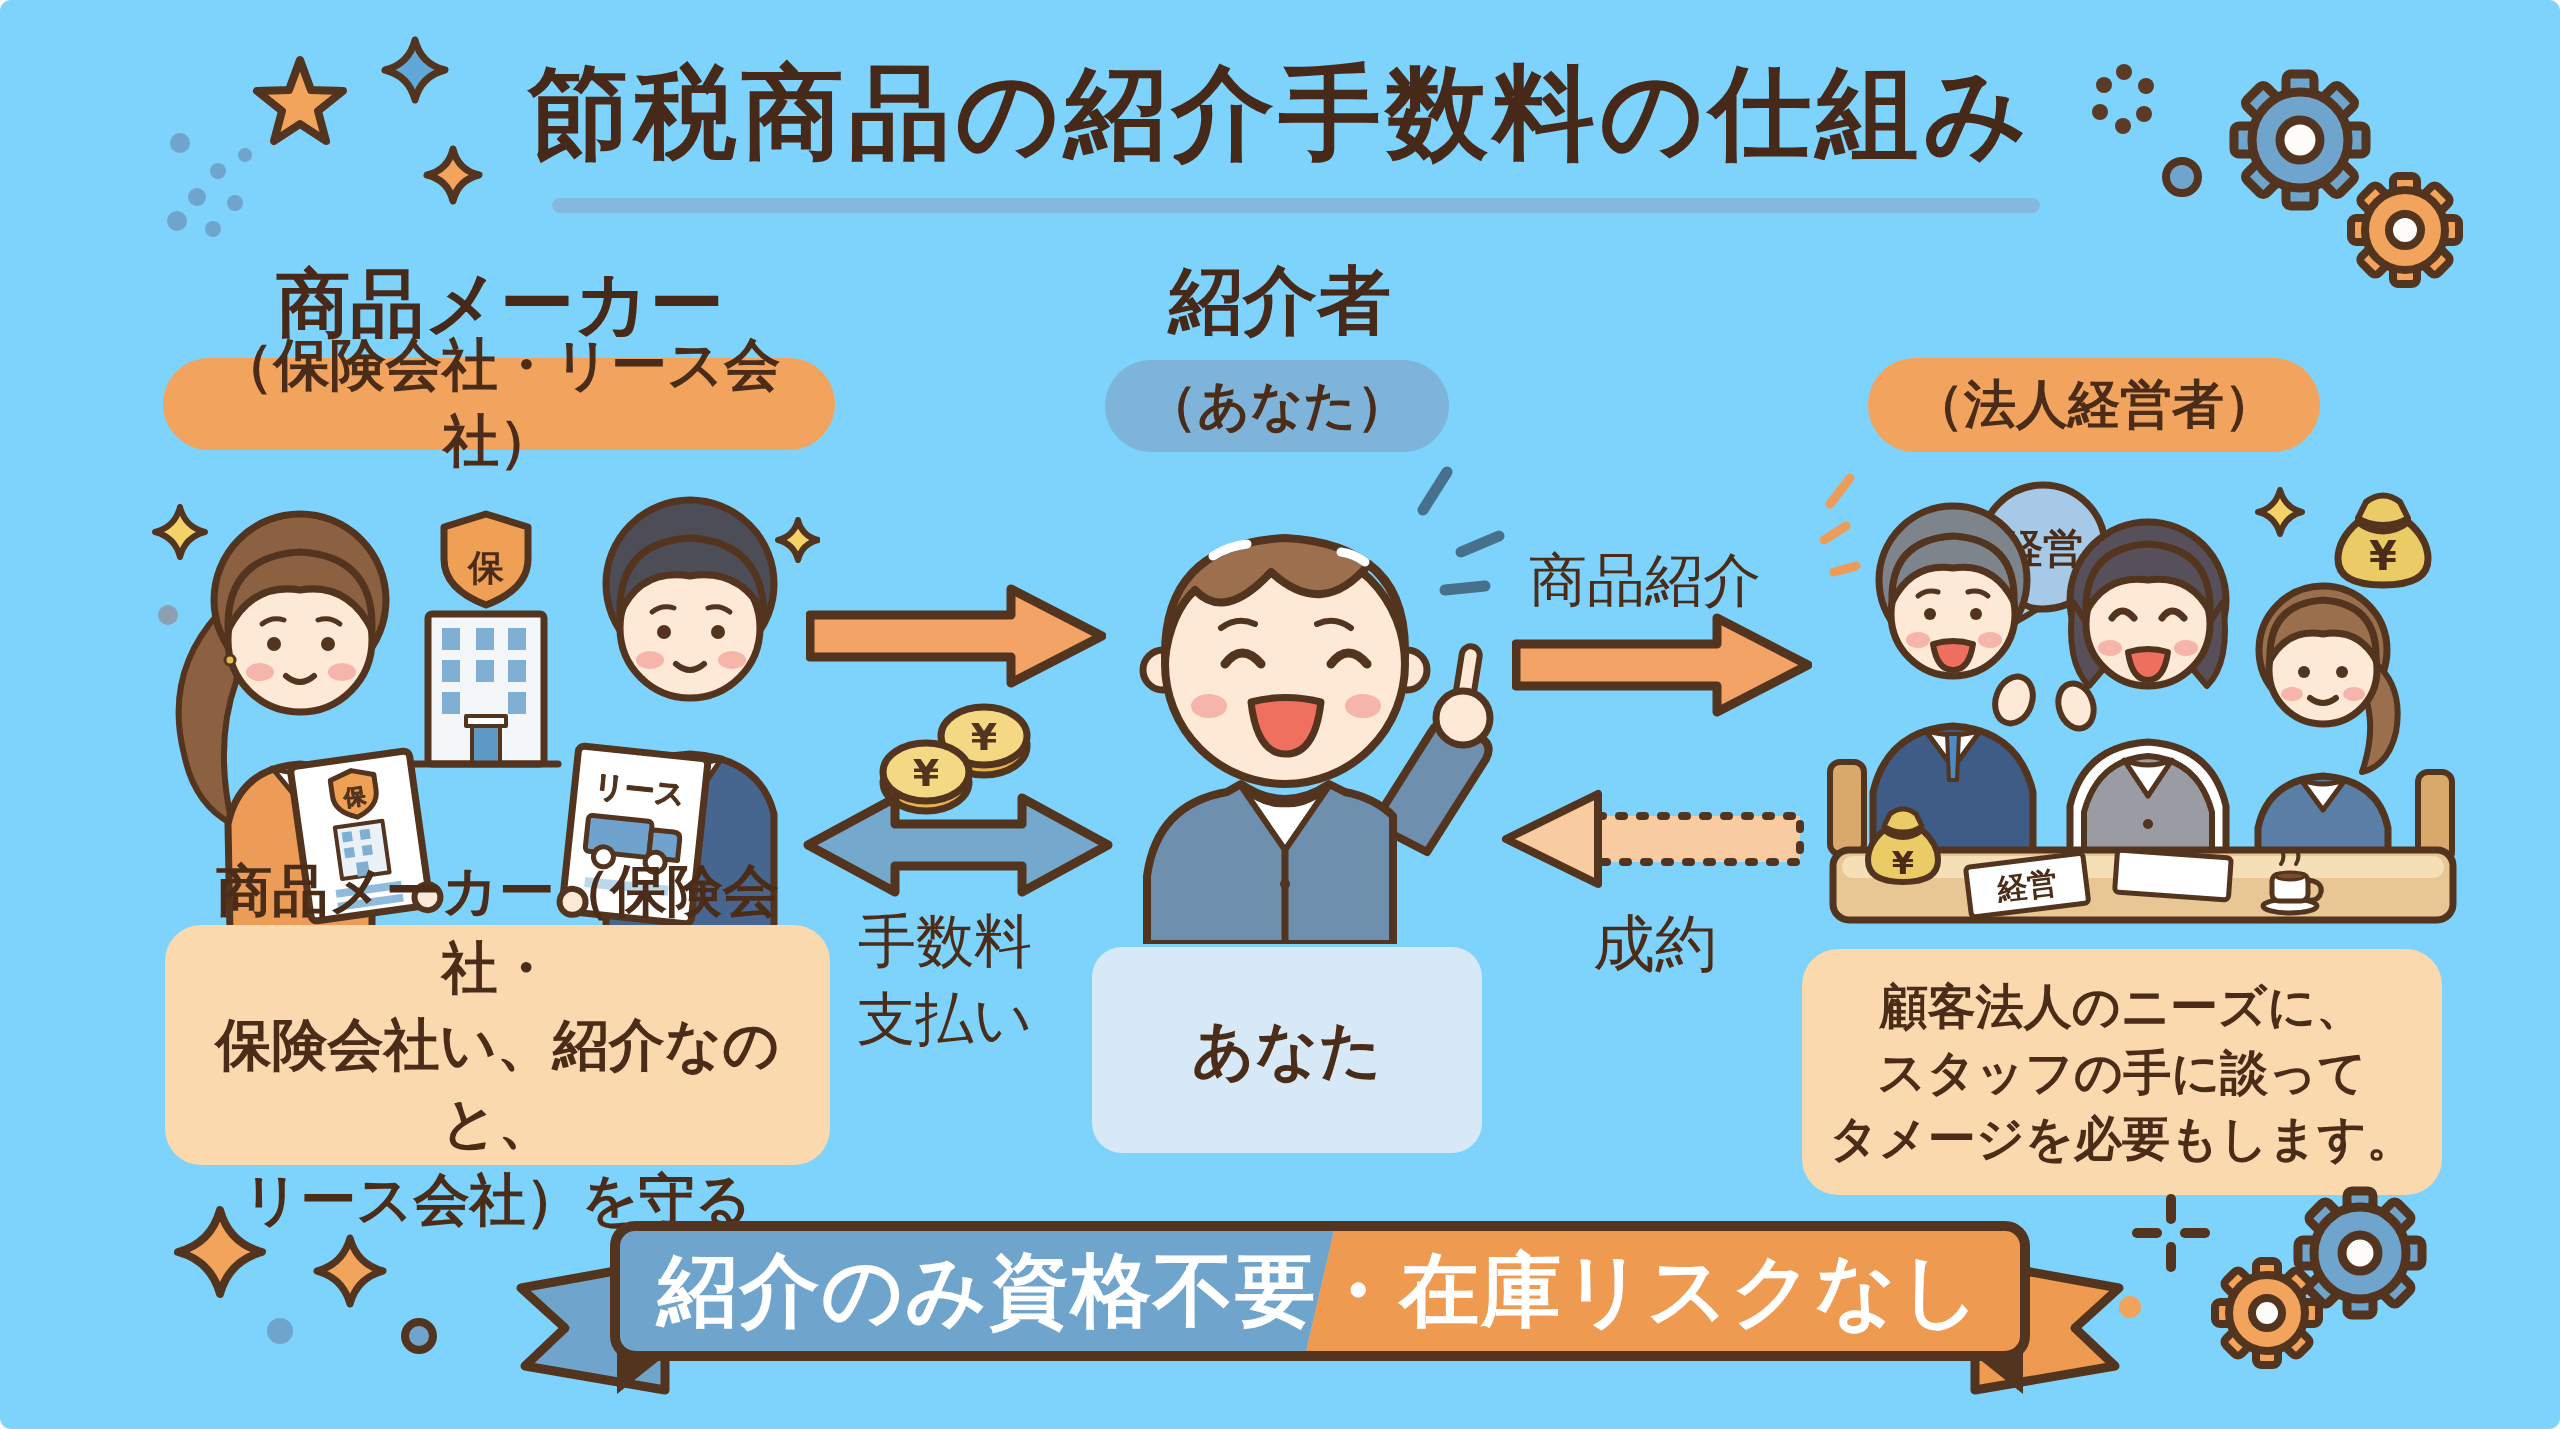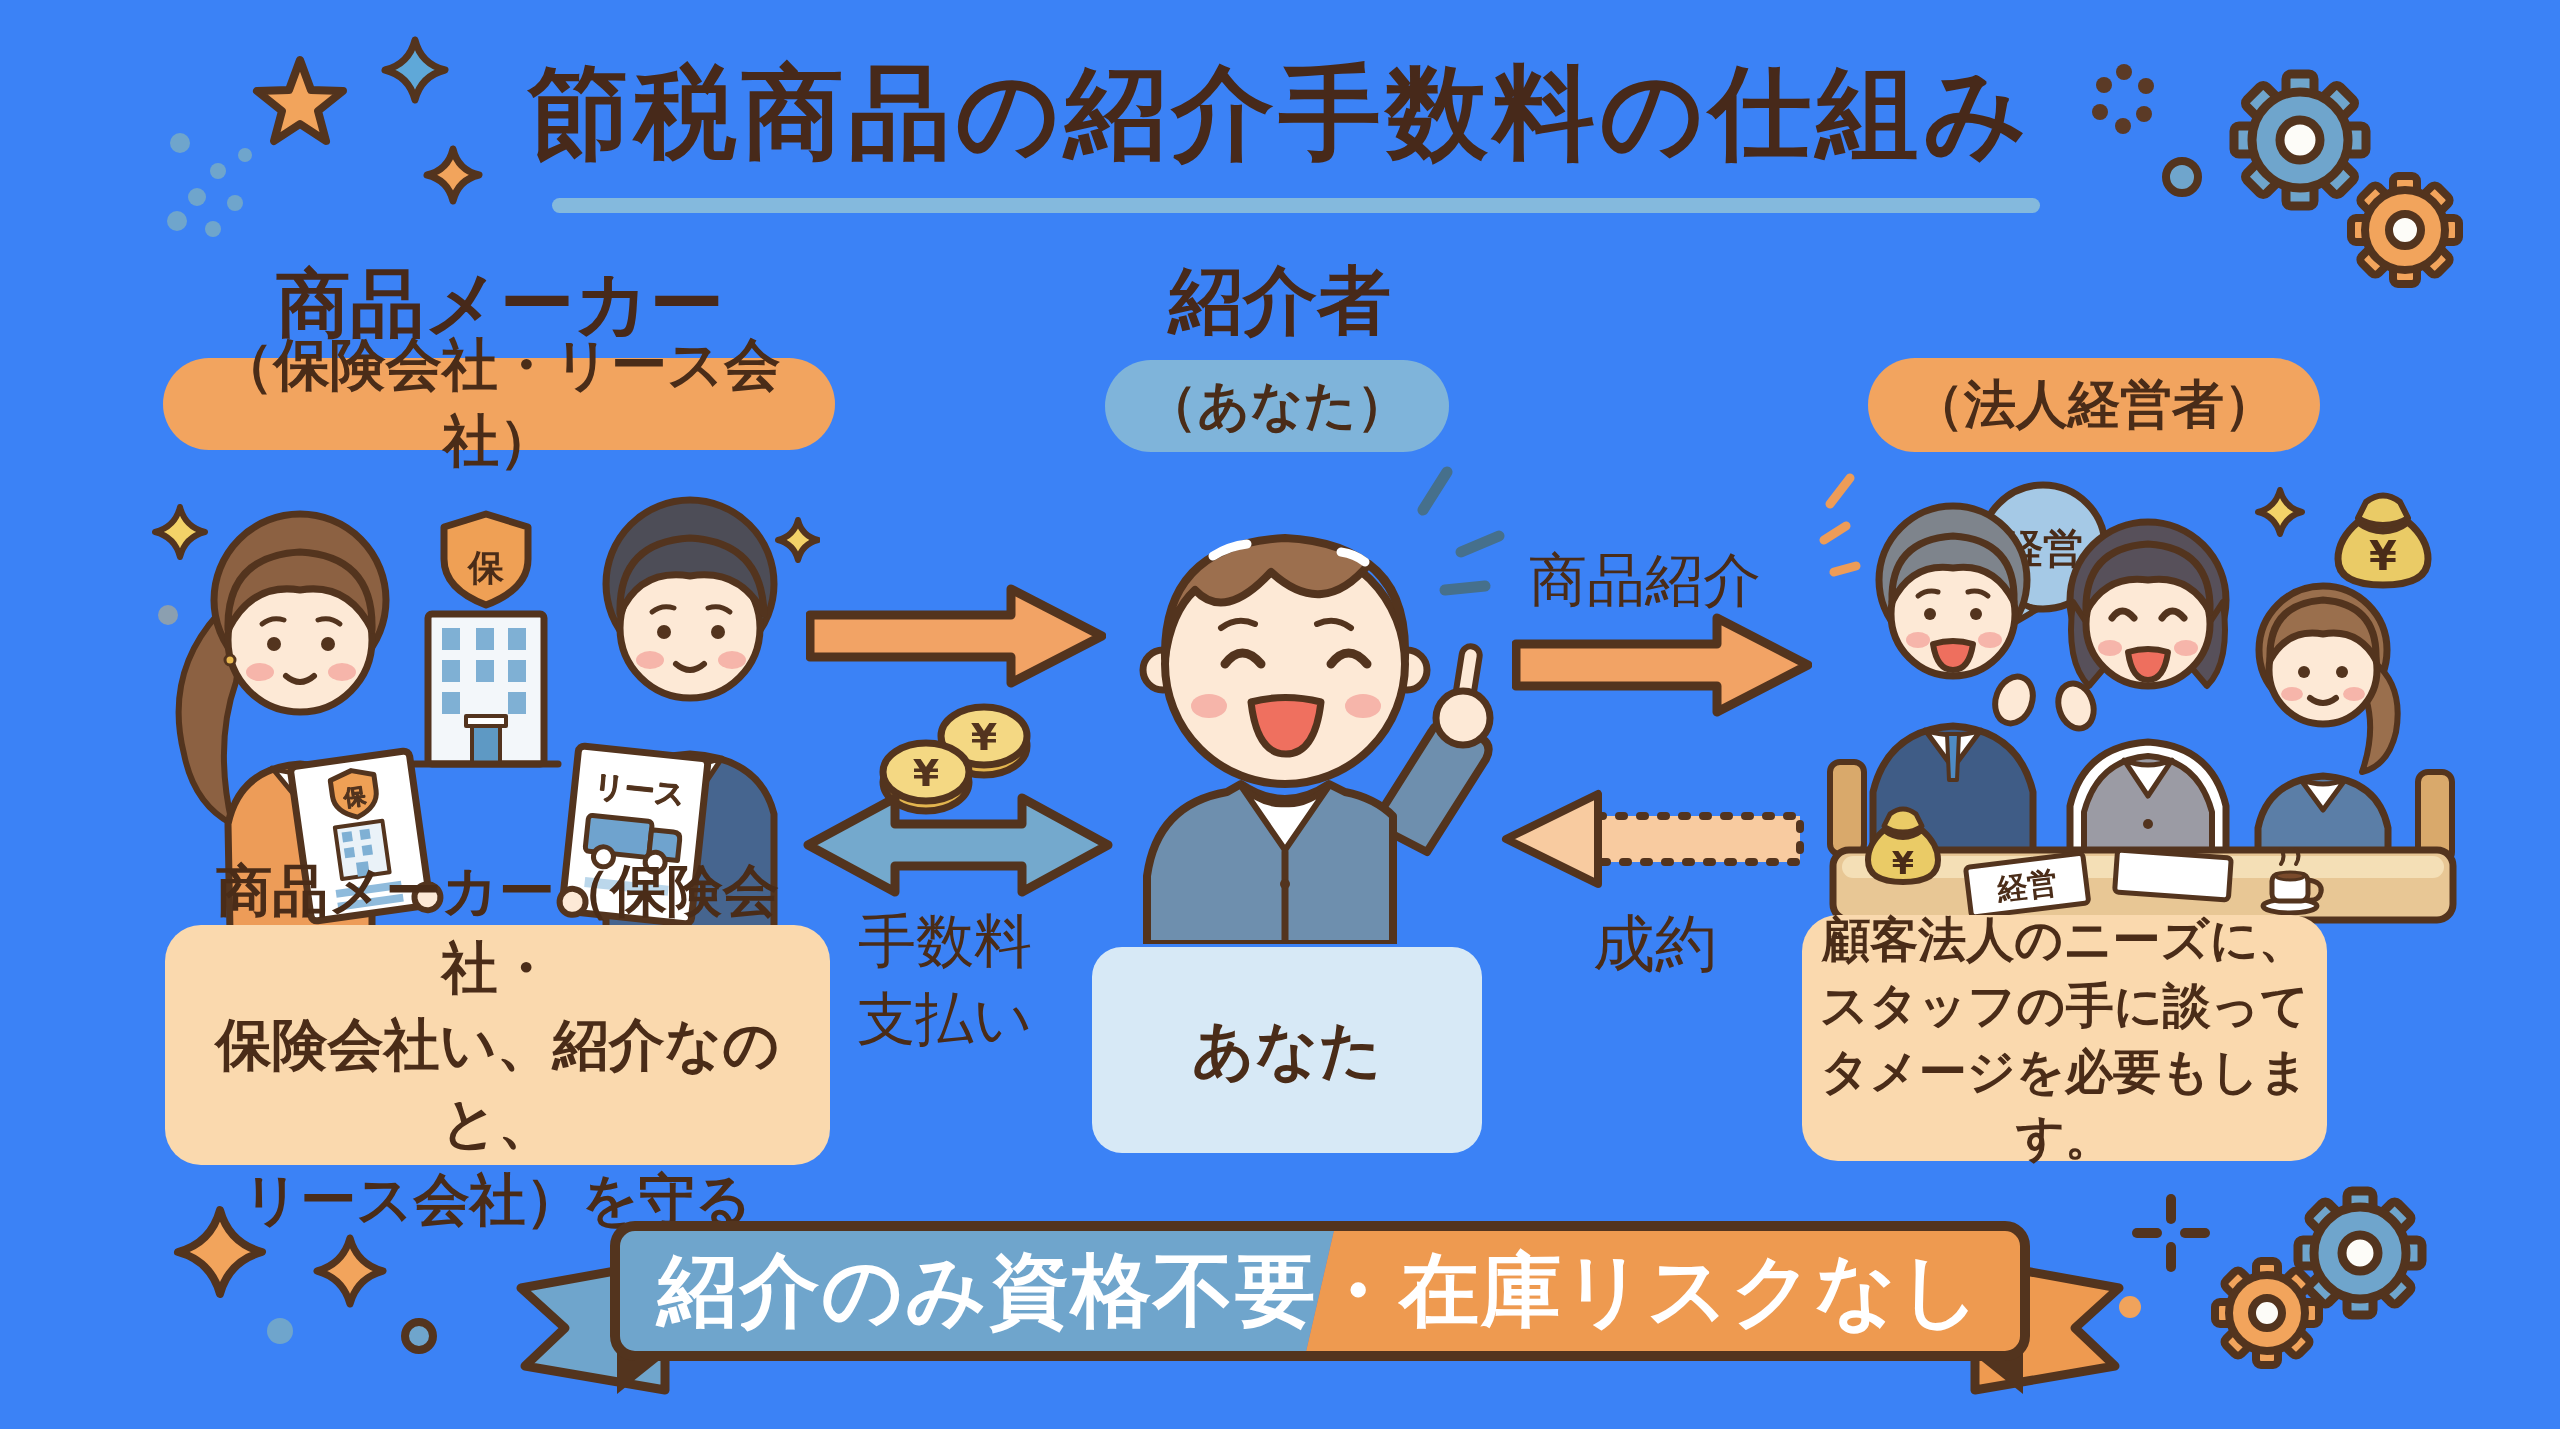--- a/index.html
+++ b/index.html
@@ -1,17 +1,17 @@
 <!DOCTYPE html>
 <html><head>
 <meta charset="utf-8">
 <style>
   html,body{margin:0;padding:0;background:#FDFCF8;}
-  .canvas{position:relative;width:2560px;height:1429px;background:#3b82f6;overflow:hidden;
-          font-family:"DejaVu Sans",sans-serif;color:#4A2C18;}
+  .canvas{position:relative;width:2560px;height:1429px;background:#7dd3fc;overflow:hidden;
+          font-family:"DejaVu Sans",sans-serif;color:#4A2C18;border-radius:11px;}
   .abs{position:absolute;}
   .ttl{font-weight:bold;color:#47291A;text-align:center;letter-spacing:5px;}
   .underline{background:#84B9DD;border-radius:9px;}
   .heading{font-weight:bold;color:#47291A;text-align:center;}
   .pill{font-weight:bold;color:#4A2C18;text-align:center;border-radius:48px;
         display:flex;align-items:center;justify-content:center;}
   .note{background:#FAD9AE;border-radius:36px;color:#4A2C18;font-weight:bold;text-align:center;
         display:flex;align-items:center;justify-content:center;line-height:1.38;}
   .pre{white-space:pre-line;}
   .flowlabel{font-weight:normal;color:#4A2C18;text-align:center;}
@@ -344,21 +344,21 @@
   <svg class="abs" style="left:1498px;top:788px" width="310" height="100" viewBox="0 0 310 100">
     <rect x="100" y="28" width="202" height="46" fill="#F8CBA0" stroke="#53341E" stroke-width="8" stroke-dasharray="5 16" stroke-linecap="round"></rect>
     <polygon points="100,6 100,96 8,51" fill="#F8CBA0" stroke="#53341E" stroke-width="8" stroke-linejoin="round"></polygon>
   </svg>
   <div class="abs flowlabel" style="left:1520px;top:878px;width:270px;font-size:62px;margin-top:24px;">成約</div>
 
   <div class="abs note pre" style="left:165px;top:925px;width:665px;height:240px;font-size:56px;">商品メーカー（保険会社・
 保険会社い、紹介なのと、
 リース会社）を守る</div>
   <div class="abs note" style="left:1092px;top:947px;width:390px;height:206px;font-size:62px;background:#D7E9F6;border-radius:30px;">あなた</div>
-  <div class="abs note pre" style="left:1802px;top:915px;width:525px;height:246px;font-size:48px;">顧客法人のニーズに、
+  <div class="abs note pre" style="left:1802px;top:949px;width:640px;height:246px;font-size:48px;">顧客法人のニーズに、
 スタッフの手に談って
 タメージを必要もします。</div>
 
   <svg class="abs" style="left:505px;top:1196px" width="1630" height="220" viewBox="0 0 1630 220">
     <g stroke-linejoin="round" stroke-linecap="round">
       <path d="M160,66 L16,92 L60,132 L20,170 L160,194 Z" fill="#6FA5CC" stroke="#53341E" stroke-width="9"></path>
       <path d="M1470,66 L1614,92 L1570,132 L1610,170 L1470,194 Z" fill="#EE9A50" stroke="#53341E" stroke-width="9"></path>
       <polygon points="112,156 112,198 162,158" fill="#53341E"></polygon>
       <polygon points="1518,156 1518,198 1468,158" fill="#53341E"></polygon>
       <path d="M128,30 L830,30 L800,160 L128,160 Q110,160 110,142 L110,48 Q110,30 128,30 Z" fill="#6FA5CC"></path>

